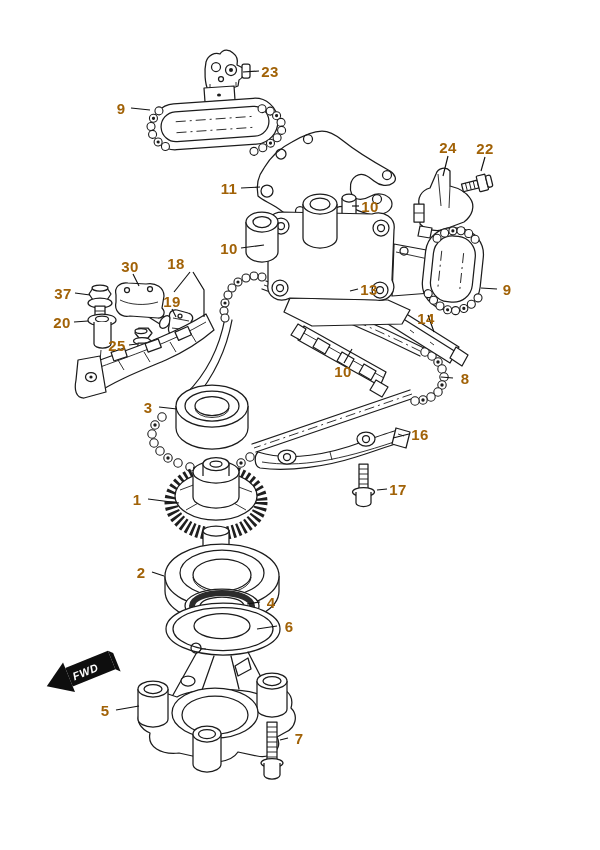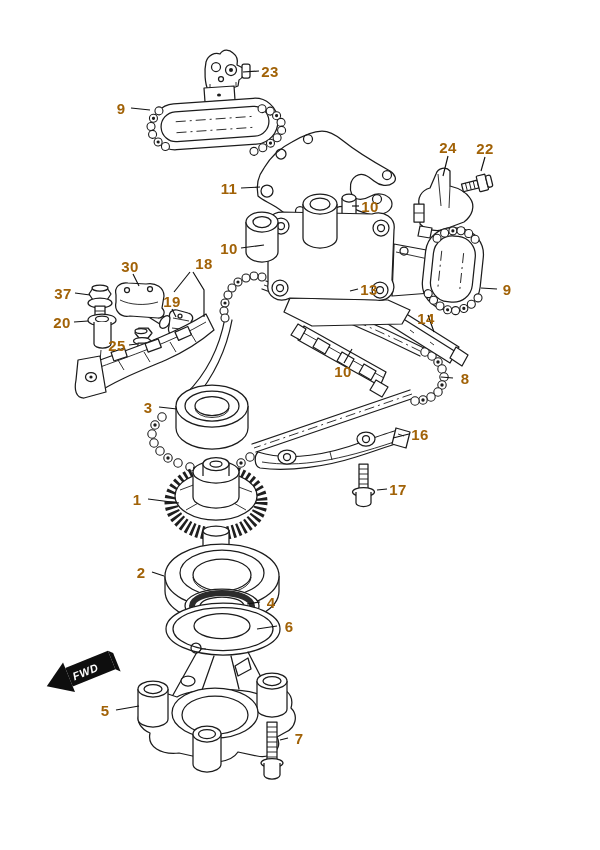--- a/index.html
+++ b/index.html
@@ -405,21 +405,21 @@
   <div class="callout" style="left:270px;top:71px">23</div>
   <div class="callout" style="left:121px;top:108px">9</div>
   <div class="callout" style="left:229px;top:188px">11</div>
   <div class="callout" style="left:370px;top:206px">10</div>
   <div class="callout" style="left:229px;top:248px">10</div>
   <div class="callout" style="left:448px;top:147px">24</div>
   <div class="callout" style="left:485px;top:148px">22</div>
   <div class="callout" style="left:507px;top:289px">9</div>
   <div class="callout" style="left:63px;top:293px">37</div>
   <div class="callout" style="left:130px;top:266px">30</div>
-  <div class="callout" style="left:204px;top:263px">18</div>
+  <div class="callout" style="left:176px;top:263px">18</div>
   <div class="callout" style="left:172px;top:301px">19</div>
   <div class="callout" style="left:62px;top:322px">20</div>
   <div class="callout" style="left:117px;top:345px">25</div>
   <div class="callout" style="left:369px;top:289px">13</div>
   <div class="callout" style="left:426px;top:318px">14</div>
   <div class="callout" style="left:343px;top:371px">10</div>
   <div class="callout" style="left:465px;top:378px">8</div>
   <div class="callout" style="left:148px;top:407px">3</div>
   <div class="callout" style="left:420px;top:434px">16</div>
   <div class="callout" style="left:398px;top:489px">17</div>

